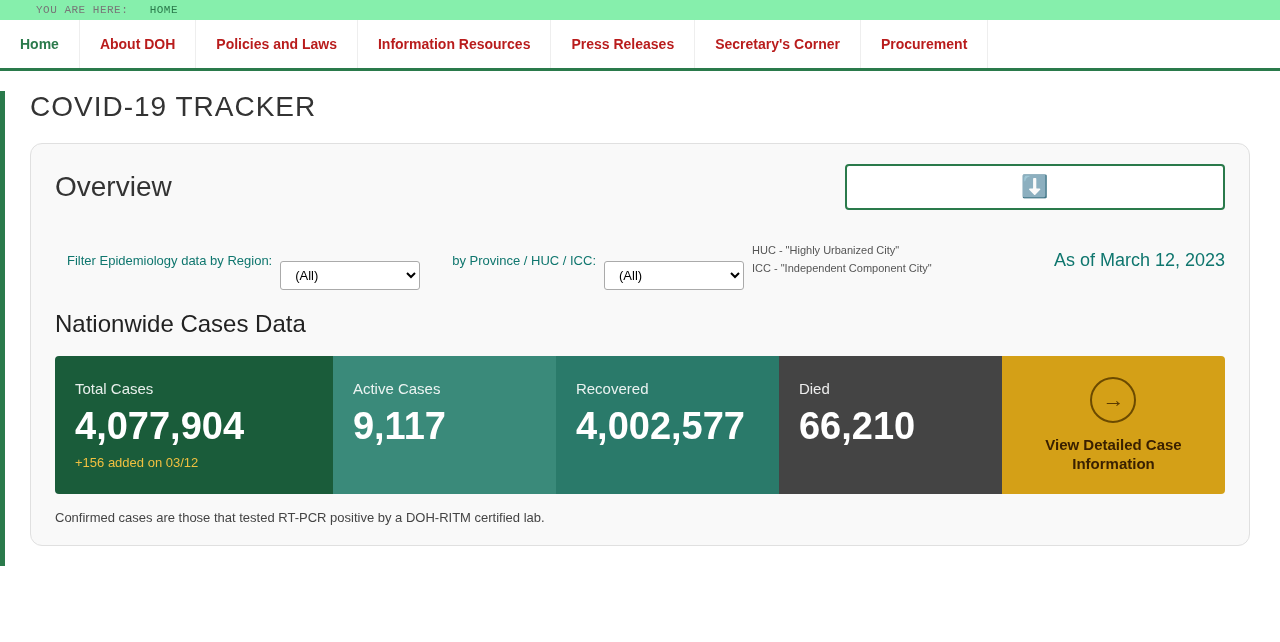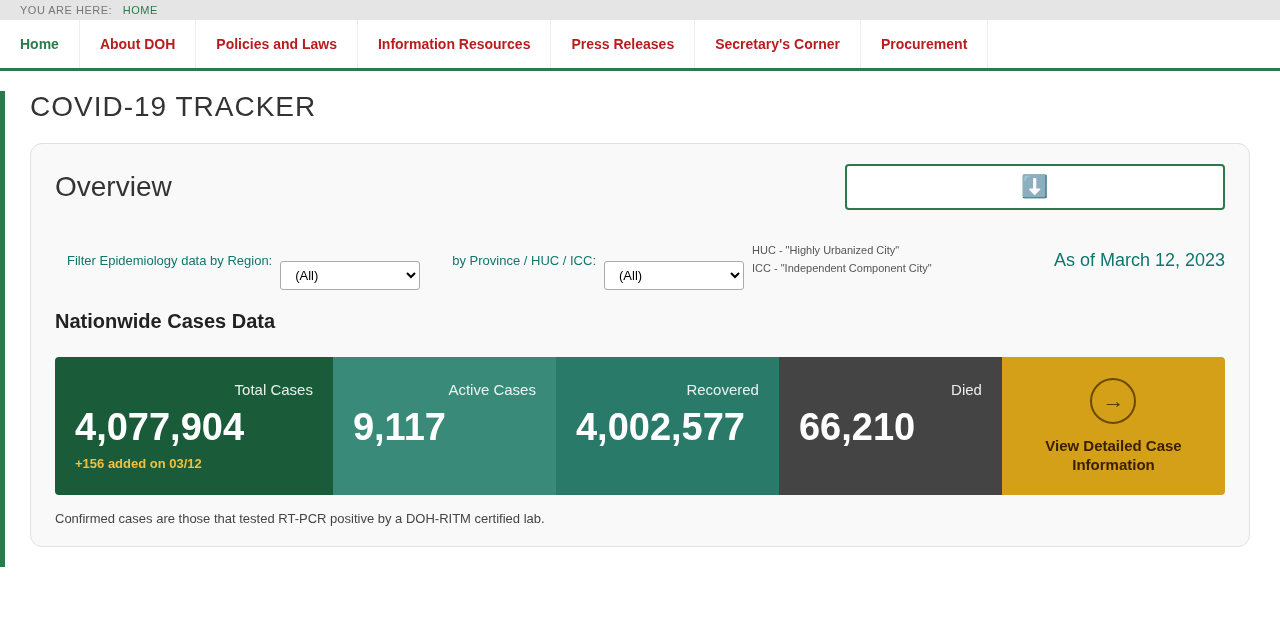--- a/index.html
+++ b/index.html
@@ -1,25 +1,26 @@
 <!DOCTYPE html>
 <html><head>
   <meta charset="utf-8">
   <style>
     * { margin: 0; padding: 0; box-sizing: border-box; }
     body { font-family: Arial, sans-serif; background: #fff; font-size: 14px; color: #333; }
 
     
     .breadcrumb-bar {
-      background: #e5e5e5;
-      padding: 4px 20px;
+      background: #86efac;
+      padding: 4px 36px;
       font-size: 11px;
       color: #777;
       text-transform: uppercase;
       letter-spacing: 0.5px;
+      font-family: Liberation Mono, monospace;
     }
     .breadcrumb-bar a { color: #2a7a4b; text-decoration: none; }
 
     
     .nav-bar {
       background: #fff;
       border-bottom: 3px solid #2a7a4b;
       display: flex;
       align-items: stretch;
     }
@@ -133,24 +134,24 @@
     .date-label {
       font-size: 18px;
       color: #0f766e;
       margin-left: auto;
       white-space: nowrap;
       align-self: center;
     }
 
     
     .nationwide-title {
-      font-size: 20px;
-      font-weight: 700;
+      font-size: 24px;
+      font-weight: 400;
       color: #222;
-      margin-bottom: 24px;
+      margin-bottom: 18px;
     }
 
     
     .cards-row {
       display: flex;
       gap: 0;
       margin-bottom: 16px;
     }
     .card {
       flex: 1;
@@ -180,30 +181,29 @@
       justify-content: center;
       border-radius: 0 4px 4px 0;
       cursor: pointer;
       padding: 20px;
     }
     .card-label {
       font-size: 15px;
       font-weight: 400;
       margin-bottom: 10px;
       opacity: 0.9;
-      text-align: right;
     }
     .card-value {
       font-size: 38px;
       font-weight: 700;
       line-height: 1;
     }
     .card-delta {
       font-size: 13px;
-      font-weight: 700;
+      font-weight: 400;
       color: #f0c040;
       margin-top: 10px;
     }
     .view-arrow {
       width: 46px;
       height: 46px;
       border: 2.5px solid #6b4a00;
       border-radius: 50%;
       display: flex;
       align-items: center;

